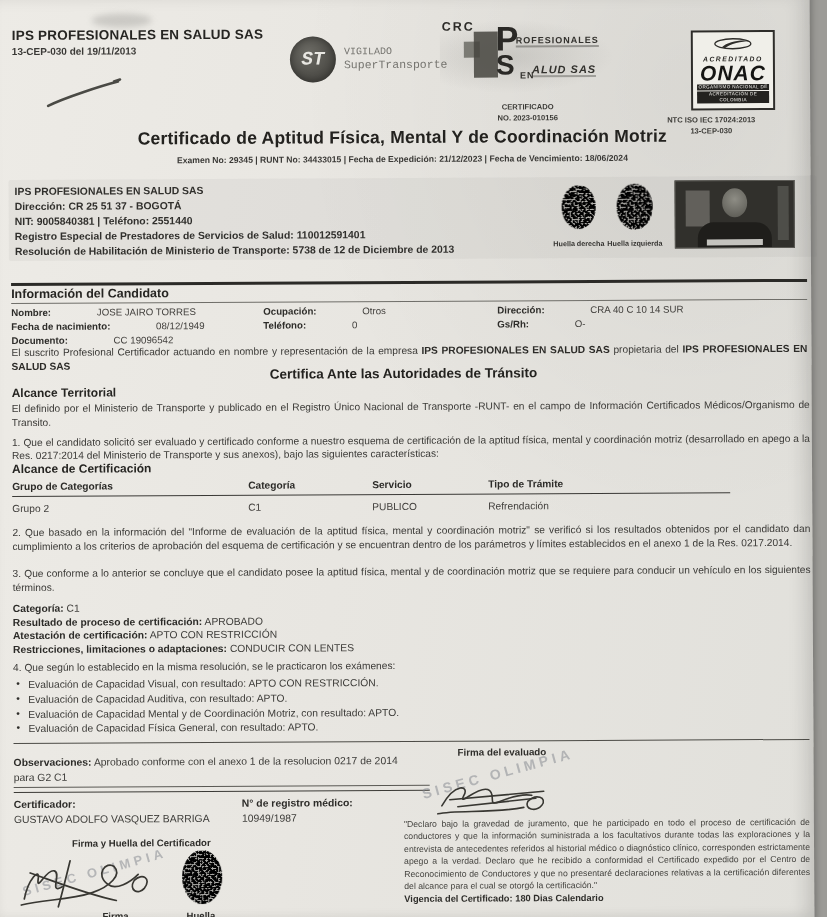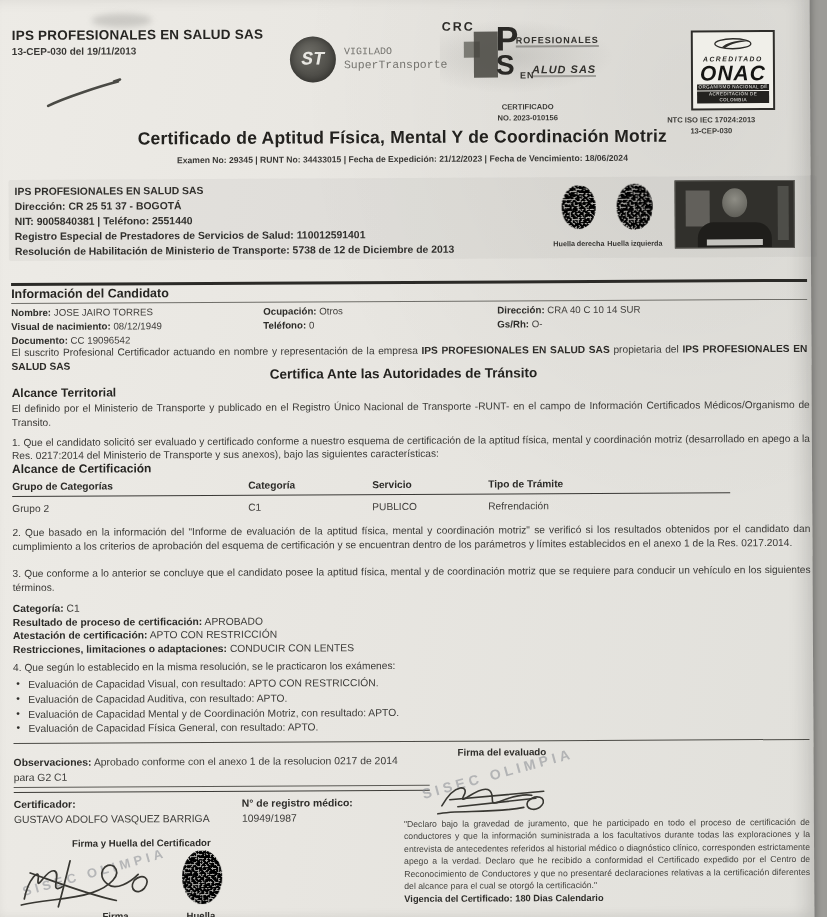--- a/index.html
+++ b/index.html
@@ -73,21 +73,21 @@
   .ph-body{position:absolute;left:50%;bottom:0;transform:translateX(-50%);width:74px;height:25px;border-radius:16px 16px 0 0;background:#1f1e1b;}
   .ph-caption{position:absolute;left:50%;bottom:2px;transform:translateX(-50%);width:56px;height:6px;background:#d6d5d0;opacity:.9;}
 
   
   .sec-head{border-top:3px solid #2b2a27;}
   .sec-head .h{font-size:12.5px;font-weight:bold;color:#262522;padding:1px 0 2px;}
   .sec-head .rule{border-top:1px solid #6f6e69;}
   .cand-grid{display:grid;grid-template-columns:252px 234px 1fr;font-size:9.7px;margin-top:3px;}
   .fline{margin-bottom:1.5px;line-height:1.3;}
   .fl{font-weight:bold;color:#2e2d2a;}
-  .fv{color:#413f3c;}
+  .fv{color:#413f3c;margin-left:43px;}
 
   .para{font-size:10.2px;line-height:1.35;color:#3b3a37;text-align:justify;}
   .b{font-weight:bold;color:#2c2b28;}
   .certifica{width:100%;text-align:center;font-size:13.5px;font-weight:bold;color:#23221f;}
   .sub-head{font-size:12px;font-weight:bold;color:#262522;margin-bottom:2px;}
 
   
   .cert-table{width:718px;font-size:10.2px;}
   .tr{display:grid;grid-template-columns:236px 124px 116px 1fr;}
   .th{font-weight:bold;color:#2c2b28;padding:3px 0 4px;}
@@ -223,21 +223,21 @@
       <div class="ph-caption"></div>
     </div>
   </div>
 
   <div class="abs sec-head" style="left:16px;top:285px;width:796px;">
     <div class="h">Información del Candidato</div>
     <div class="rule"></div>
     <div class="cand-grid">
       <div>
         <div class="fline"><span class="fl">Nombre:</span> <span class="fv">JOSE JAIRO TORRES</span></div>
-        <div class="fline"><span class="fl">Visual de nacimiento:</span> <span class="fv">08/12/1949</span></div>
+        <div class="fline"><span class="fl">Fecha de nacimiento:</span> <span class="fv">08/12/1949</span></div>
         <div class="fline"><span class="fl">Documento:</span> <span class="fv">CC 19096542</span></div>
       </div>
       <div>
         <div class="fline"><span class="fl">Ocupación:</span> <span class="fv">Otros</span></div>
         <div class="fline"><span class="fl">Teléfono:</span> <span class="fv">0</span></div>
       </div>
       <div>
         <div class="fline"><span class="fl">Dirección:</span> <span class="fv">CRA 40 C 10 14 SUR</span></div>
         <div class="fline"><span class="fl">Gs/Rh:</span> <span class="fv">O-</span></div>
       </div>

